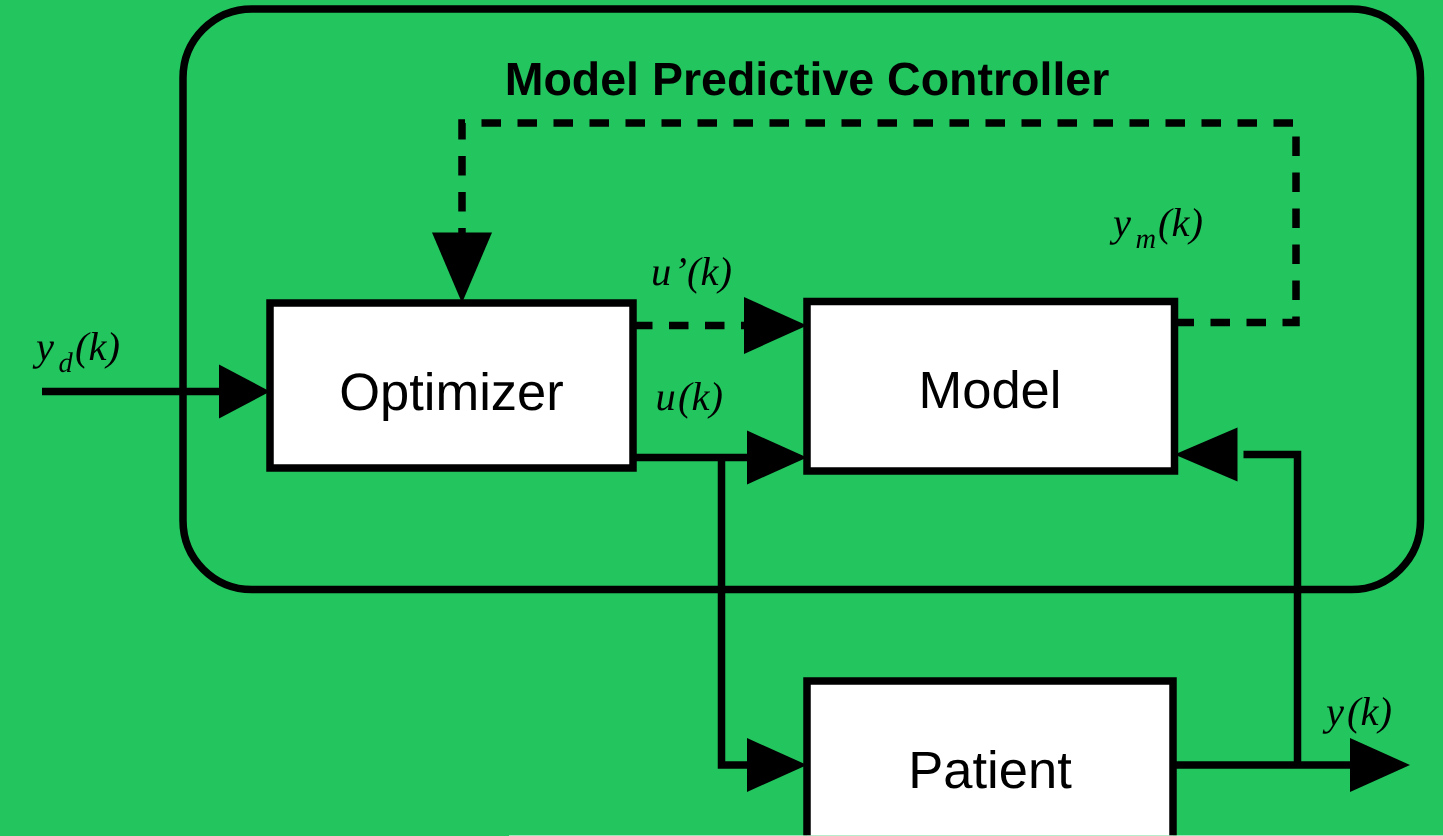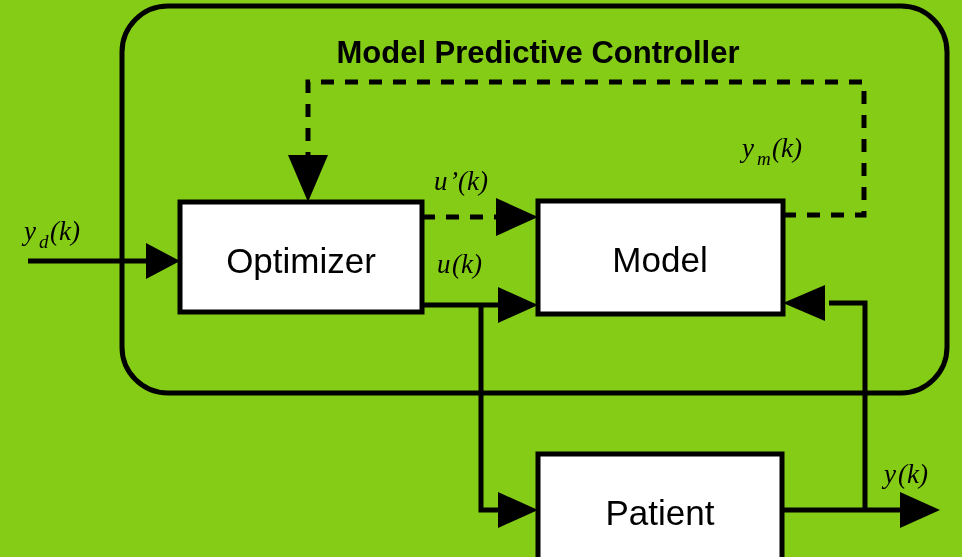--- a/index.html
+++ b/index.html
@@ -11,21 +11,21 @@
   body {
     width: 962px;
     height: 557px;
     overflow: hidden;
     font-family: "Liberation Sans", sans-serif;
   }
   #diagram-root {
     position: relative;
     width: 962px;
     height: 557px;
-    background: #84cc16;
+    background: #22c55e;
   }
   svg.diagram-canvas {
     display: block;
     width: 962px;
     height: 557px;
   }
   .stroke-solid {
     fill: none;
     stroke: #000000;
     stroke-width: 5;

